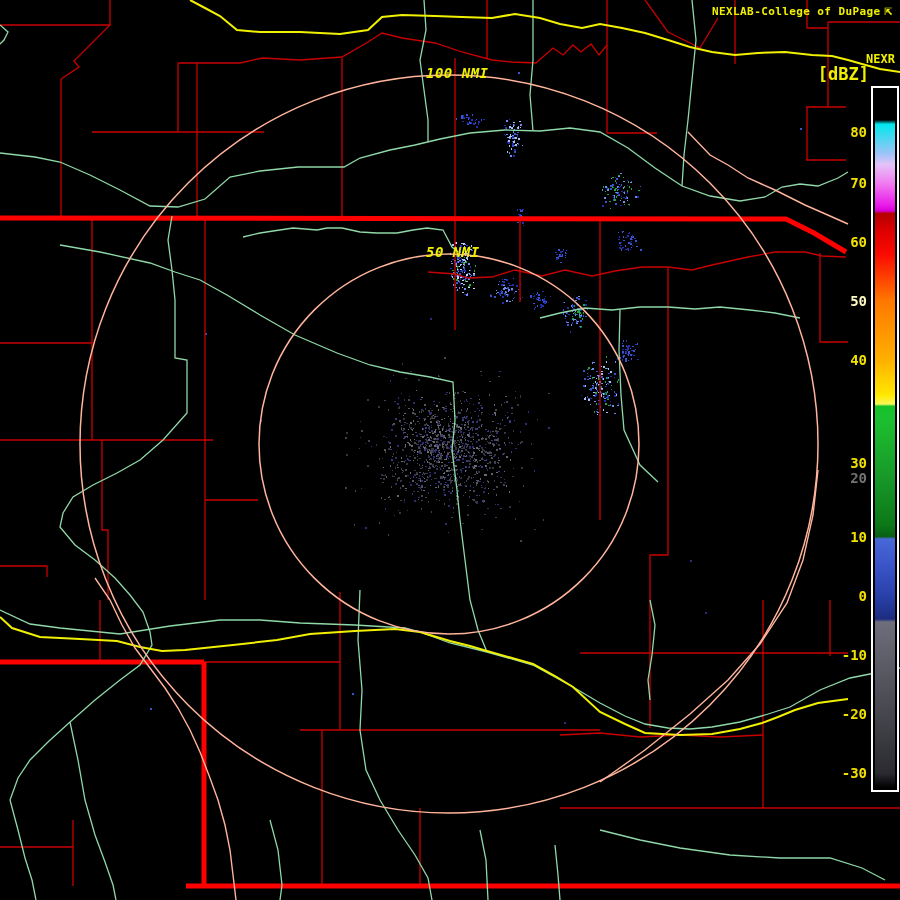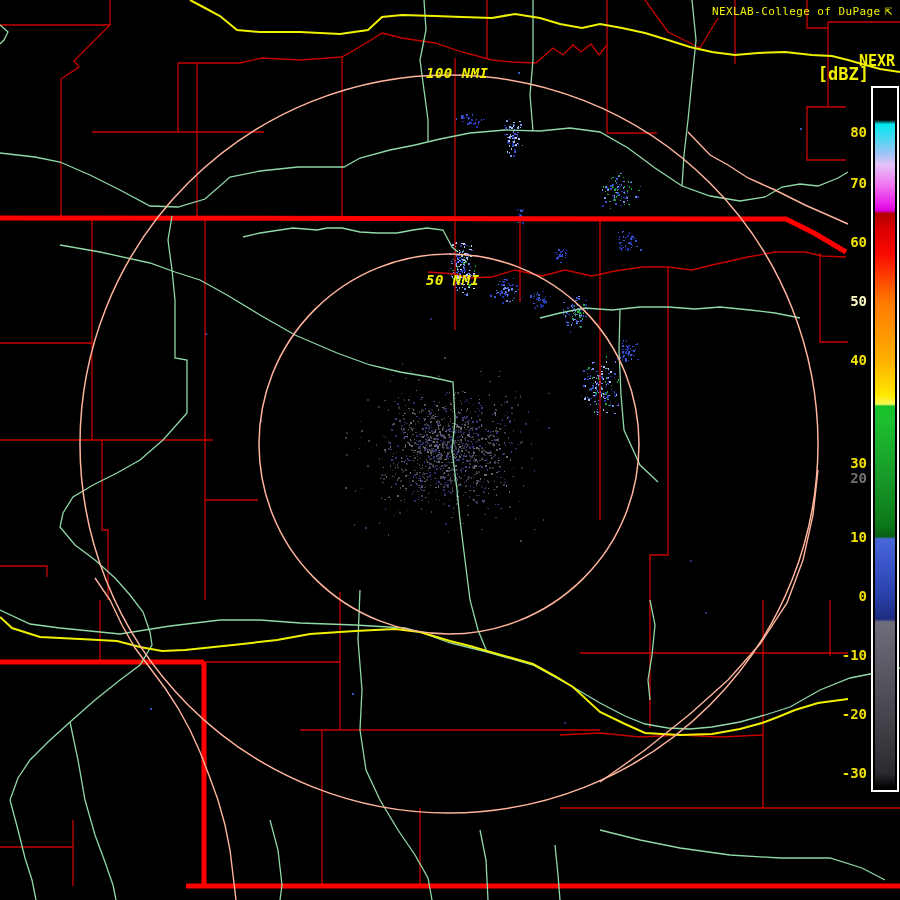--- a/index.html
+++ b/index.html
@@ -1,22 +1,22 @@
 <!DOCTYPE html>
 <html><head>
 <meta charset="utf-8">
 <style>
   html,body{margin:0;padding:0;background:#000;}
   #stage{position:relative;width:900px;height:900px;background:#000;overflow:hidden;
          font-family:"DejaVu Sans Mono", monospace;}
   #mapsvg{position:absolute;left:0;top:0;}
   .title-bar{position:absolute;top:3px;left:712px;color:#f0f000;font-size:11px;
-             font-weight:normal;letter-spacing:0.4px;white-space:nowrap;}
+             font-weight:bold;letter-spacing:0.4px;white-space:nowrap;}
   .logo{display:inline-block;margin-left:4px;font-size:13px;color:#f0f000;}
-  .cb-title{position:absolute;top:52px;right:5px;color:#f0f000;font-size:15px;font-weight:bold;}
+  .cb-title{position:absolute;top:52px;right:5px;color:#f0f000;font-size:12px;font-weight:bold;}
   .cb-units{position:absolute;top:64px;right:31px;color:#f0f000;font-size:17px;font-weight:bold;}
   .colorbar{position:absolute;left:871px;top:86px;width:24px;height:702px;
             border:2px solid #fff;background:#000;}
   .colorbar-inner{position:absolute;left:2px;top:2px;right:2px;bottom:2px;}
   .cb-tick{position:absolute;right:33px;color:#f0e000;font-size:14px;font-weight:bold;
            text-align:right;line-height:14px;}
   .ring-label{position:absolute;color:#f0f000;font-size:14px;font-weight:bold;
               font-style:italic;white-space:nowrap;letter-spacing:0.5px;}
   .caption{position:absolute;left:157px;top:885px;color:#f0f0f0;font-size:14px;
            letter-spacing:2.1px;white-space:nowrap;}
@@ -2169,15 +2169,15 @@
       <div class="cb-tick" style="top: 412px; color: rgb(240, 224, 0); margin-top: 44px;">30</div>
       <div class="cb-tick" style="top: 471px; color: #737373;">20</div>
       <div class="cb-tick" style="top: 530px; color: rgb(240, 224, 0);">10</div>
       <div class="cb-tick" style="top: 589px; color: rgb(240, 224, 0);">0</div>
       <div class="cb-tick" style="top: 648px; color: rgb(240, 224, 0);">-10</div>
       <div class="cb-tick" style="top: 707px; color: rgb(240, 224, 0);">-20</div>
       <div class="cb-tick" style="top: 766px; color: rgb(240, 224, 0);">-30</div>
     </div>
 
   <div class="ring-label" id="ring-label-100" style="left: 426px; top: 65px;">100 NMI</div>
-  <div class="ring-label" id="ring-label-50" style="left: 426px; top: 272px;">50 NMI</div>
+  <div class="ring-label" id="ring-label-50" style="left: 426px; top: 244px;">50 NMI</div>
 
 </div>
 
 </body></html>

